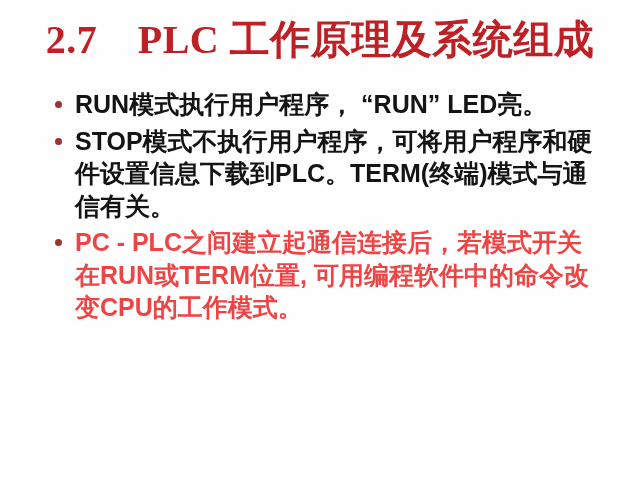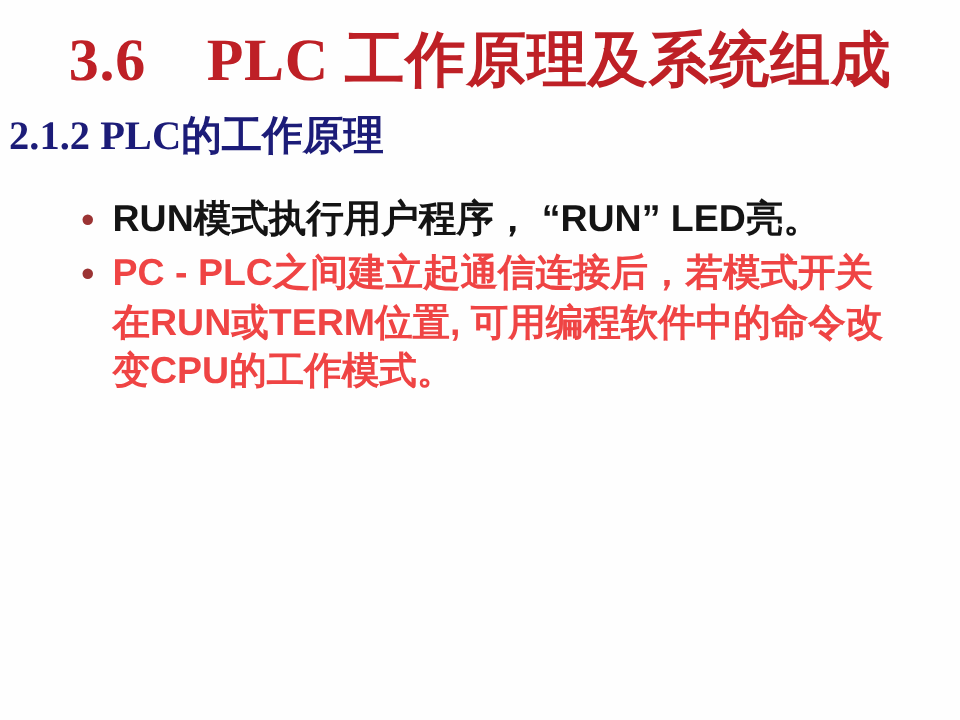--- a/index.html
+++ b/index.html
@@ -55,28 +55,31 @@
   }
   .bullet-text {
     flex: 1 1 auto;
   }
 </style>
 </head>
 <body>
 
 <div class="slide" style="background: rgb(254, 254, 254);">
 
-  <div class="slide-title" style="color: rgb(190, 32, 38);">3.6　PLC 工作原理及系统组成</div>
+  <div class="slide-title" style="color: rgb(190, 32, 38);">2.7　PLC 工作原理及系统组成</div>
 
-  <div class="slide-subtitle" style="color: rgb(28, 28, 120);">2.1.2 PLC的工作原理</div>
 
   <ul class="bullet-list">
     <li>
       <span class="bullet-dot" style="background: rgb(155, 51, 51);"></span>
       <span class="bullet-text" style="color: rgb(20, 20, 20);">RUN模式执行用户程序， “RUN” LED亮。</span>
+    </li>
+    <li>
+      <span class="bullet-dot" style="background: rgb(155, 51, 51);"></span>
+      <span class="bullet-text" style="color: rgb(20, 20, 20);">STOP模式不执行用户程序，可将用户程序和硬件设置信息下载到PLC。TERM(终端)模式与通信有关。</span>
     </li>
     <li>
       <span class="bullet-dot" style="background: rgb(155, 51, 51);"></span>
       <span class="bullet-text" style="color: #ef4444;">PC - PLC之间建立起通信连接后，若模式开关在RUN或TERM位置, 可用编程软件中的命令改变CPU的工作模式。</span>
     </li>
   </ul>
 
 </div>
 
 </body></html>

